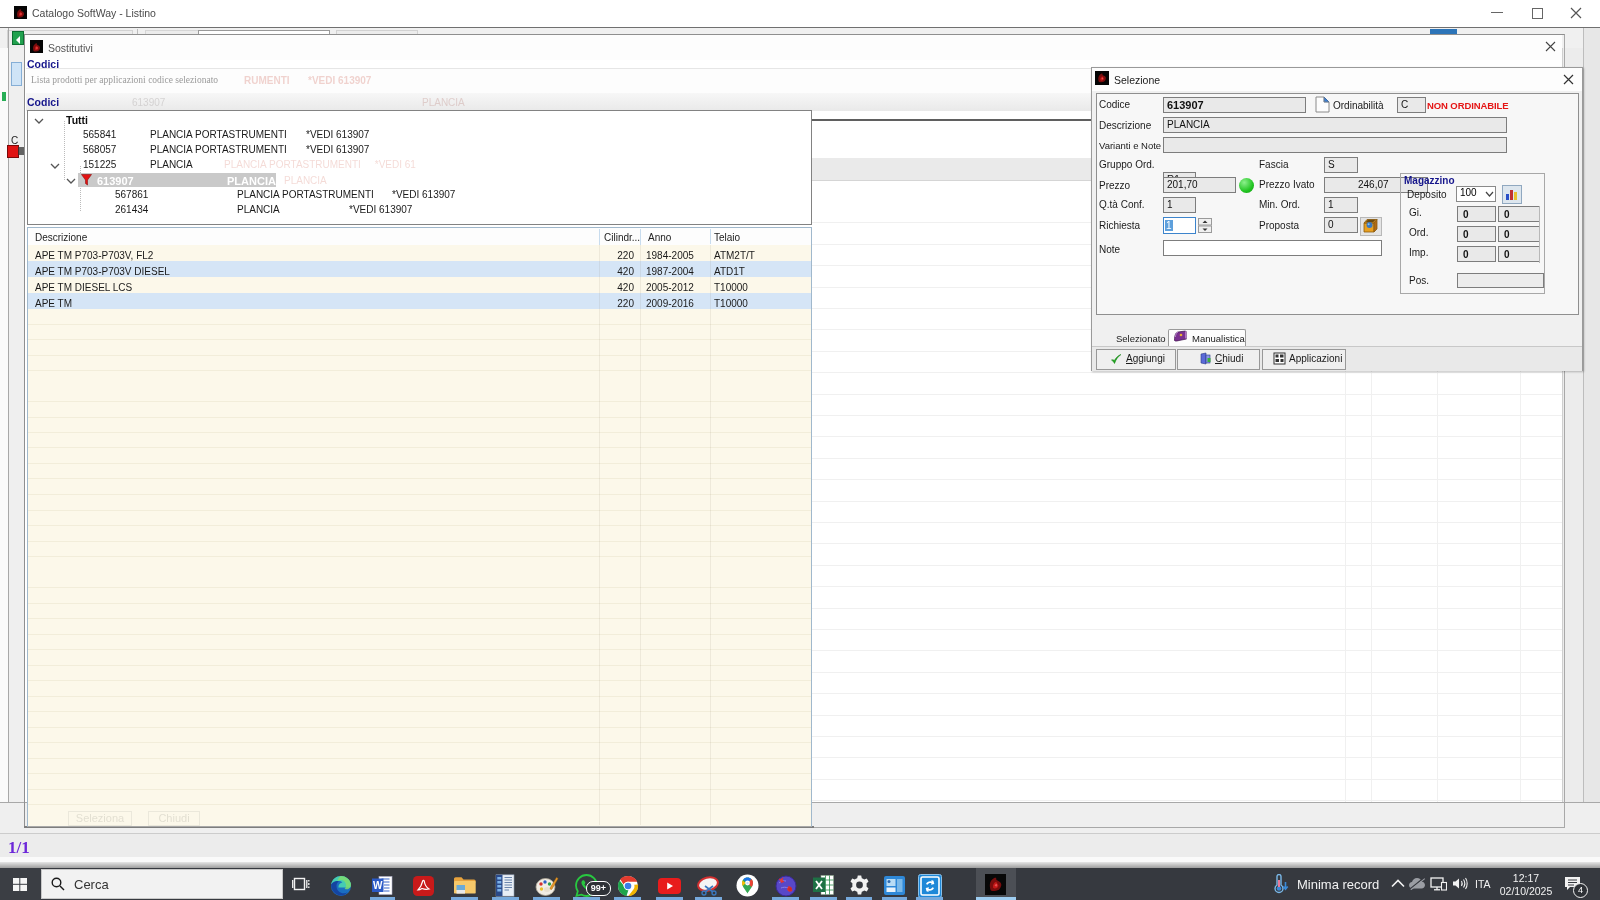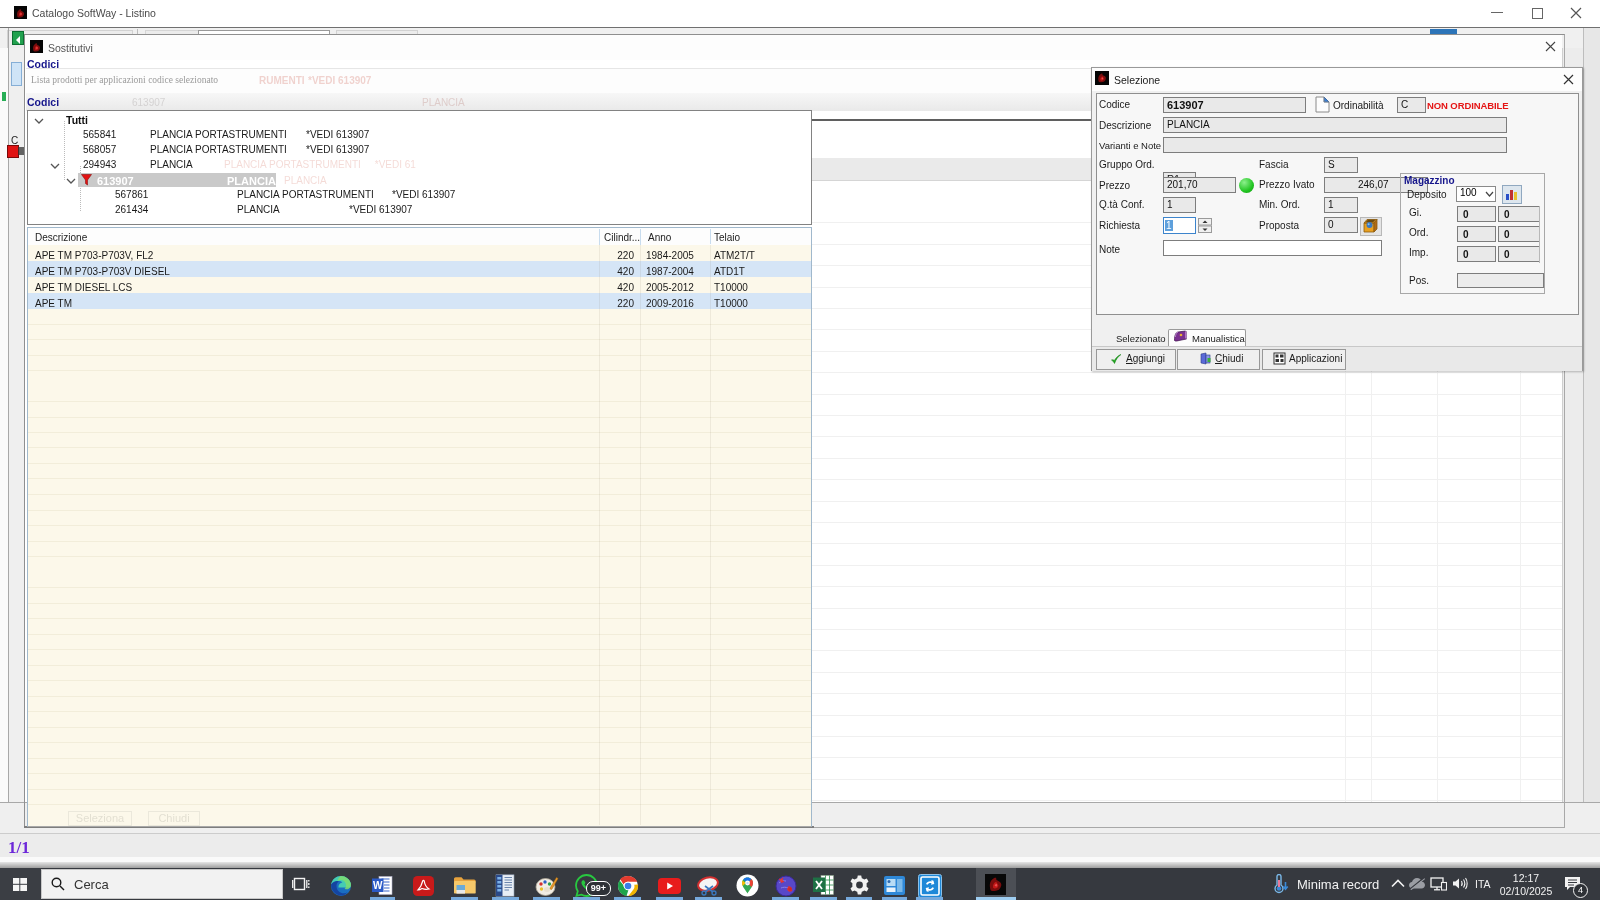--- a/index.html
+++ b/index.html
@@ -99,21 +99,21 @@
     </div>
     <div class="ab" style="left:24px;top:8px;font-size:10.5px;color:#555;">Sostitutivi</div>
     <svg class="ab" style="left:1521px;top:7px" width="11" height="11" viewBox="0 0 11 11">
         <path d="M1 1 L10 10 M10 1 L1 10" stroke="#444" stroke-width="1.1"></path>
       </svg>
 
     <div class="ab navy" style="left:3px;top:24px;font-size:10.5px;">Codici</div>
 
     <div class="ab" style="left:2px;top:34px;width:1536px;height:25px;background:#fdfdfd;border-top:1px solid #e6e6e6;"></div>
     <div class="ab" style="left:7px;top:41px;font-size:9.5px;color:#9a9a9a;font-family:Liberation Serif, serif;">Lista prodotti per applicazioni codice selezionato</div>
-    <div class="ghost" style="left:220px;top:41px;font-size:10px;font-weight:bold;color:rgba(216,120,108,0.32);margin-left:15px;">RUMENTI</div>
+    <div class="ghost" style="left:220px;top:41px;font-size:10px;font-weight:bold;color:rgba(216,120,108,0.32);">RUMENTI</div>
     <div class="ghost" style="left:284px;top:41px;font-size:10px;font-weight:bold;color:rgba(216,120,108,0.32);">*VEDI 613907</div>
 
     <div class="ab" style="left:2px;top:59px;width:1536px;height:18px;background:linear-gradient(#f7f7f7,#e9e9e9);"></div>
     <div class="ab navy" style="left:3px;top:62px;font-size:10.5px;">Codici</div>
     <div class="ghost" style="left:108px;top:63px;font-size:10px;color:rgba(190,185,185,0.55);">613907</div>
     <div class="ghost" style="left:398px;top:63px;font-size:10px;color:rgba(205,170,165,0.5);">PLANCIA</div>
 
     <div class="ab" style="left:3px;top:76px;width:783px;height:113px;background:#fff;border:1px solid #828282;">
 
       <div class="ab" style="left:36px;top:10px;width:1px;height:60px;background:repeating-linear-gradient(to bottom,#bbb 0 1px,transparent 1px 2px);"></div>
@@ -125,21 +125,21 @@
       <div class="ab" style="left:38px;top:3px;font-size:10.5px;font-weight:bold;color:#111;">Tutti</div>
       <div class="ab t11" style="left:55px;top:18px;">565841</div>
       <div class="ab t11" style="left:122px;top:18px;">PLANCIA PORTASTRUMENTI</div>
       <div class="ab t11" style="left:278px;top:18px;">*VEDI 613907</div>
       <div class="ab t11" style="left:55px;top:33px;">568057</div>
       <div class="ab t11" style="left:122px;top:33px;">PLANCIA PORTASTRUMENTI</div>
       <div class="ab t11" style="left:278px;top:33px;">*VEDI 613907</div>
       <svg class="ab" style="left:22px;top:51px" width="10" height="8" viewBox="0 0 10 8">
           <path d="M1 2 L5 6 L9 2" stroke="#555" stroke-width="1.3" fill="none"></path>
         </svg>
-      <div class="ab t11" style="left:55px;top:48px;">294943</div>
+      <div class="ab t11" style="left:55px;top:48px;">151225</div>
       <div class="ab t11" style="left:122px;top:48px;">PLANCIA</div>
       <div class="ghost" style="left:196px;top:48px;font-size:10px;color:rgba(218,135,122,0.30);">PLANCIA PORTASTRUMENTI&nbsp;&nbsp;&nbsp;&nbsp;&nbsp;*VEDI 61</div>
 
       <svg class="ab" style="left:38px;top:66px" width="10" height="8" viewBox="0 0 10 8">
           <path d="M1 2 L5 6 L9 2" stroke="#555" stroke-width="1.3" fill="none"></path>
         </svg>
       <div class="ab" style="left:50px;top:62px;width:198px;height:14px;background:#c9c9c9;"></div>
       <svg class="ab" style="left:53px;top:63px" width="11" height="12" viewBox="0 0 11 12">
           <path d="M0.5 0.5 L10.5 0.5 L6.5 6 L6.5 11 L4.5 9.5 L4.5 6 Z" fill="#e31212" stroke="#8d0b0b" stroke-width=".6"></path>
         </svg>

